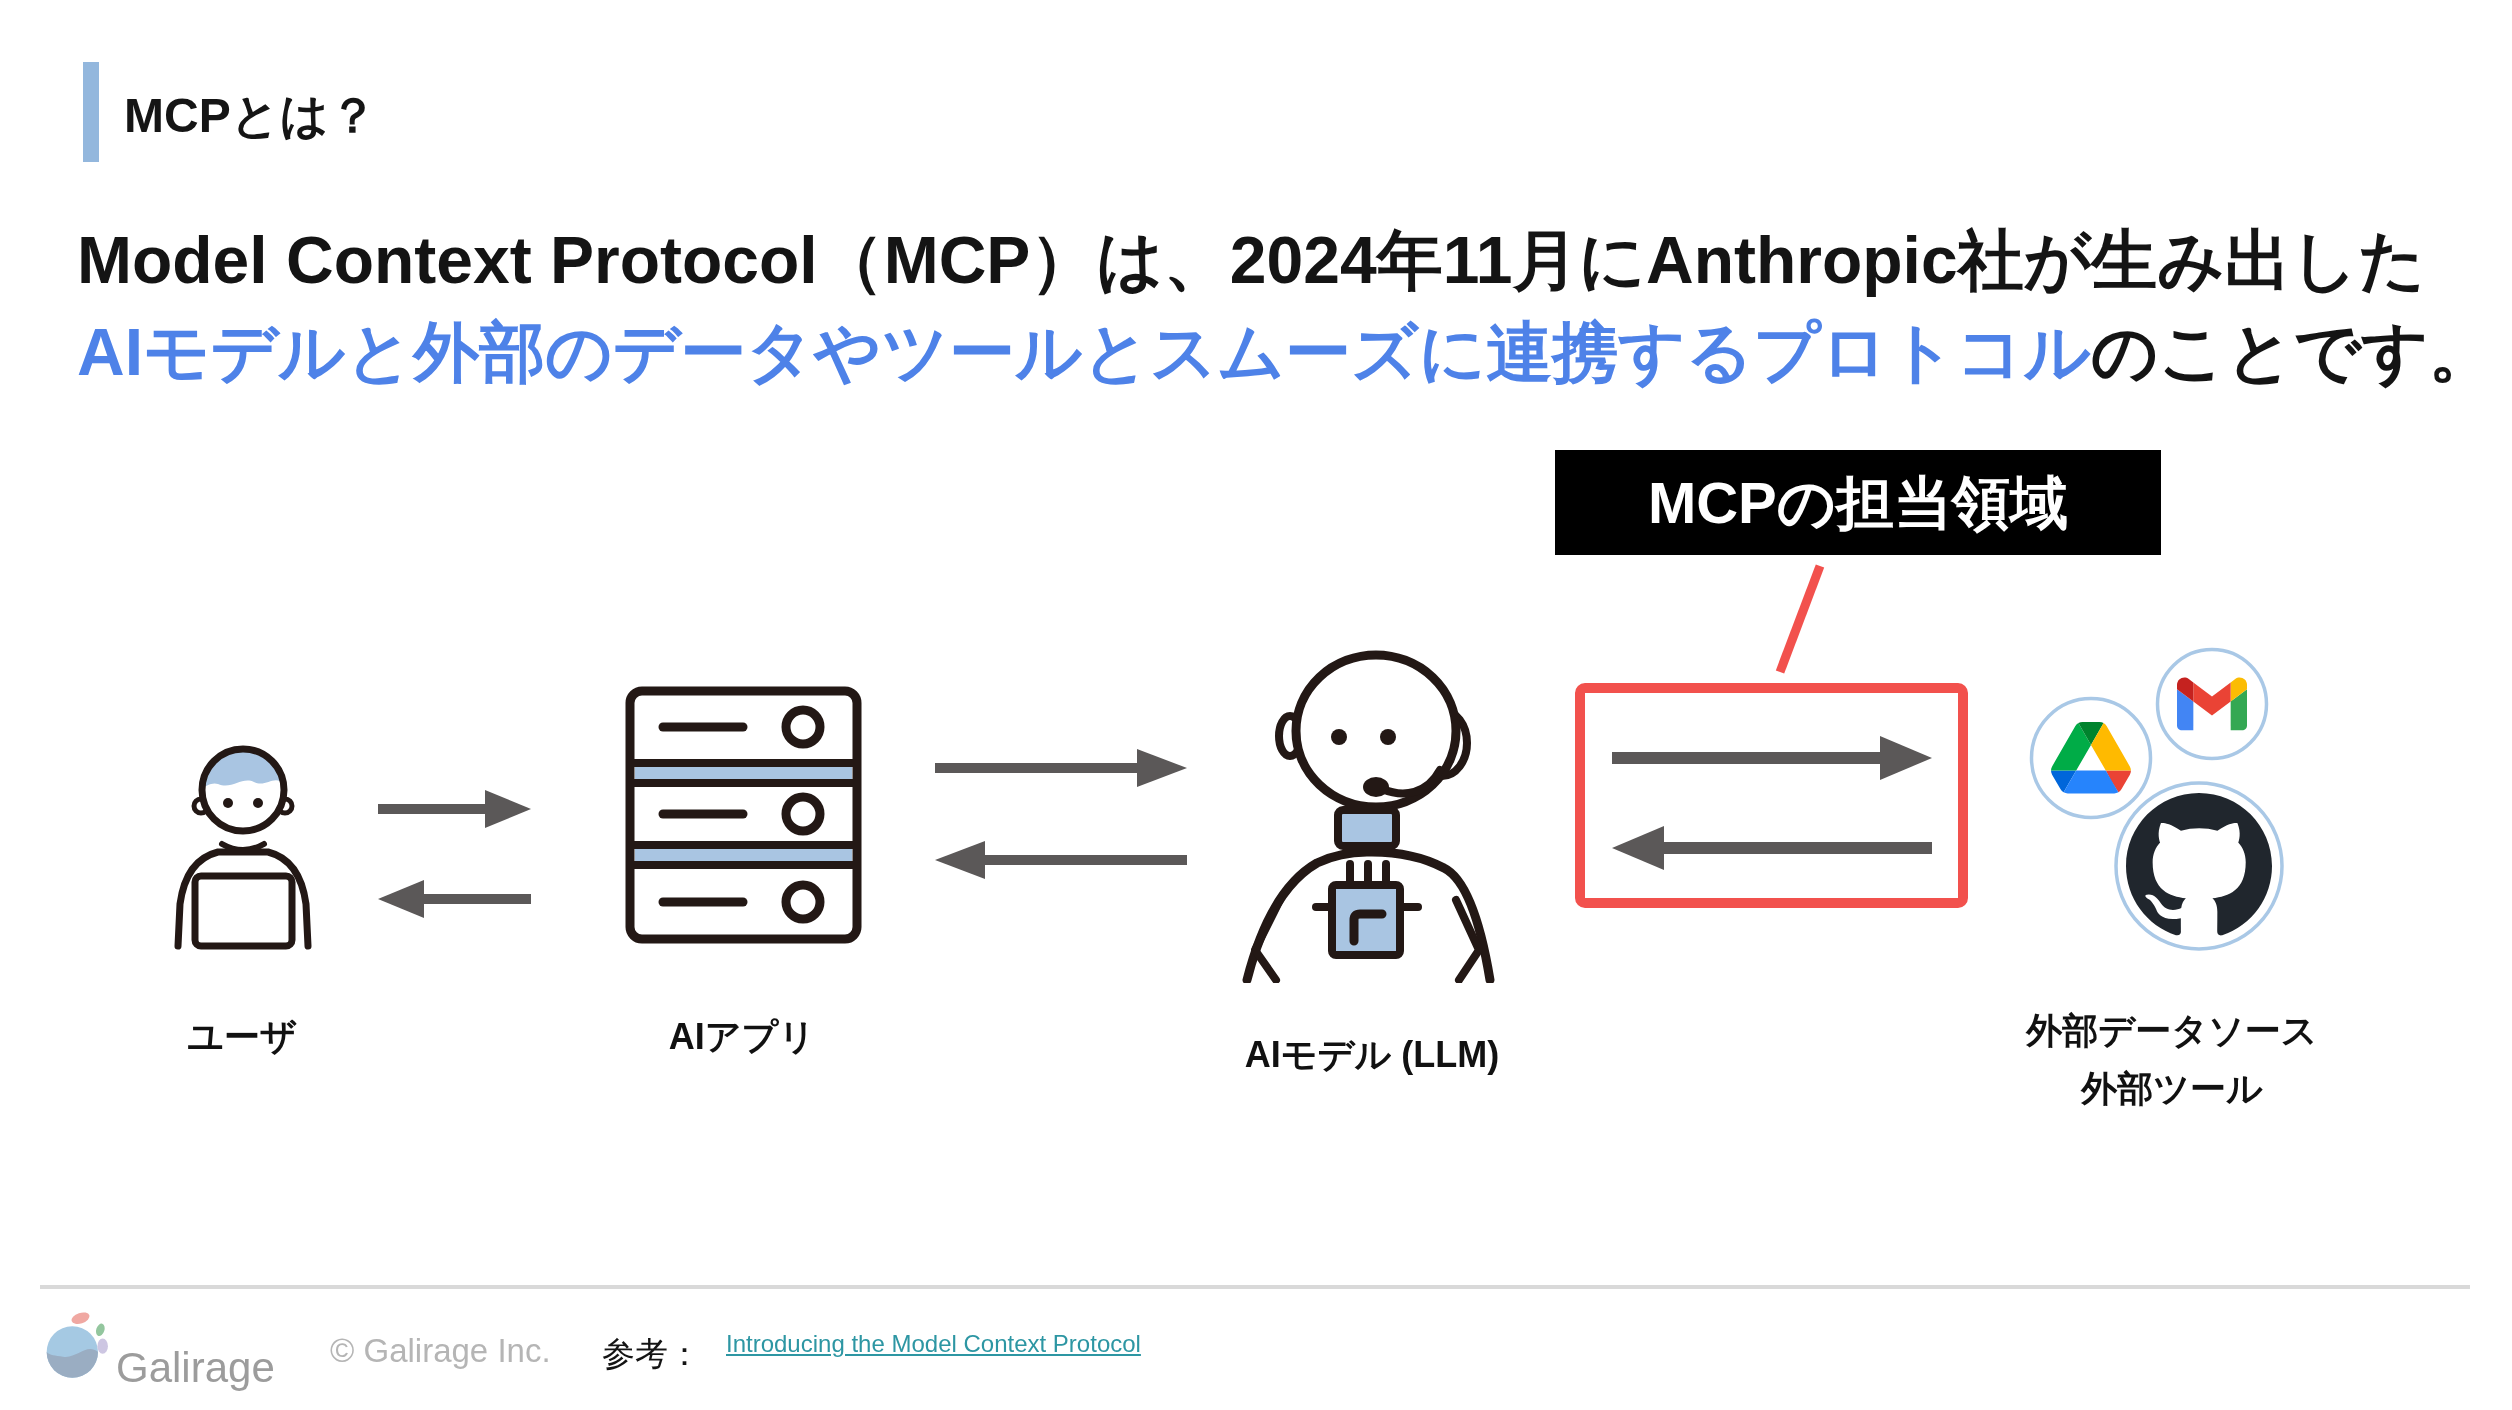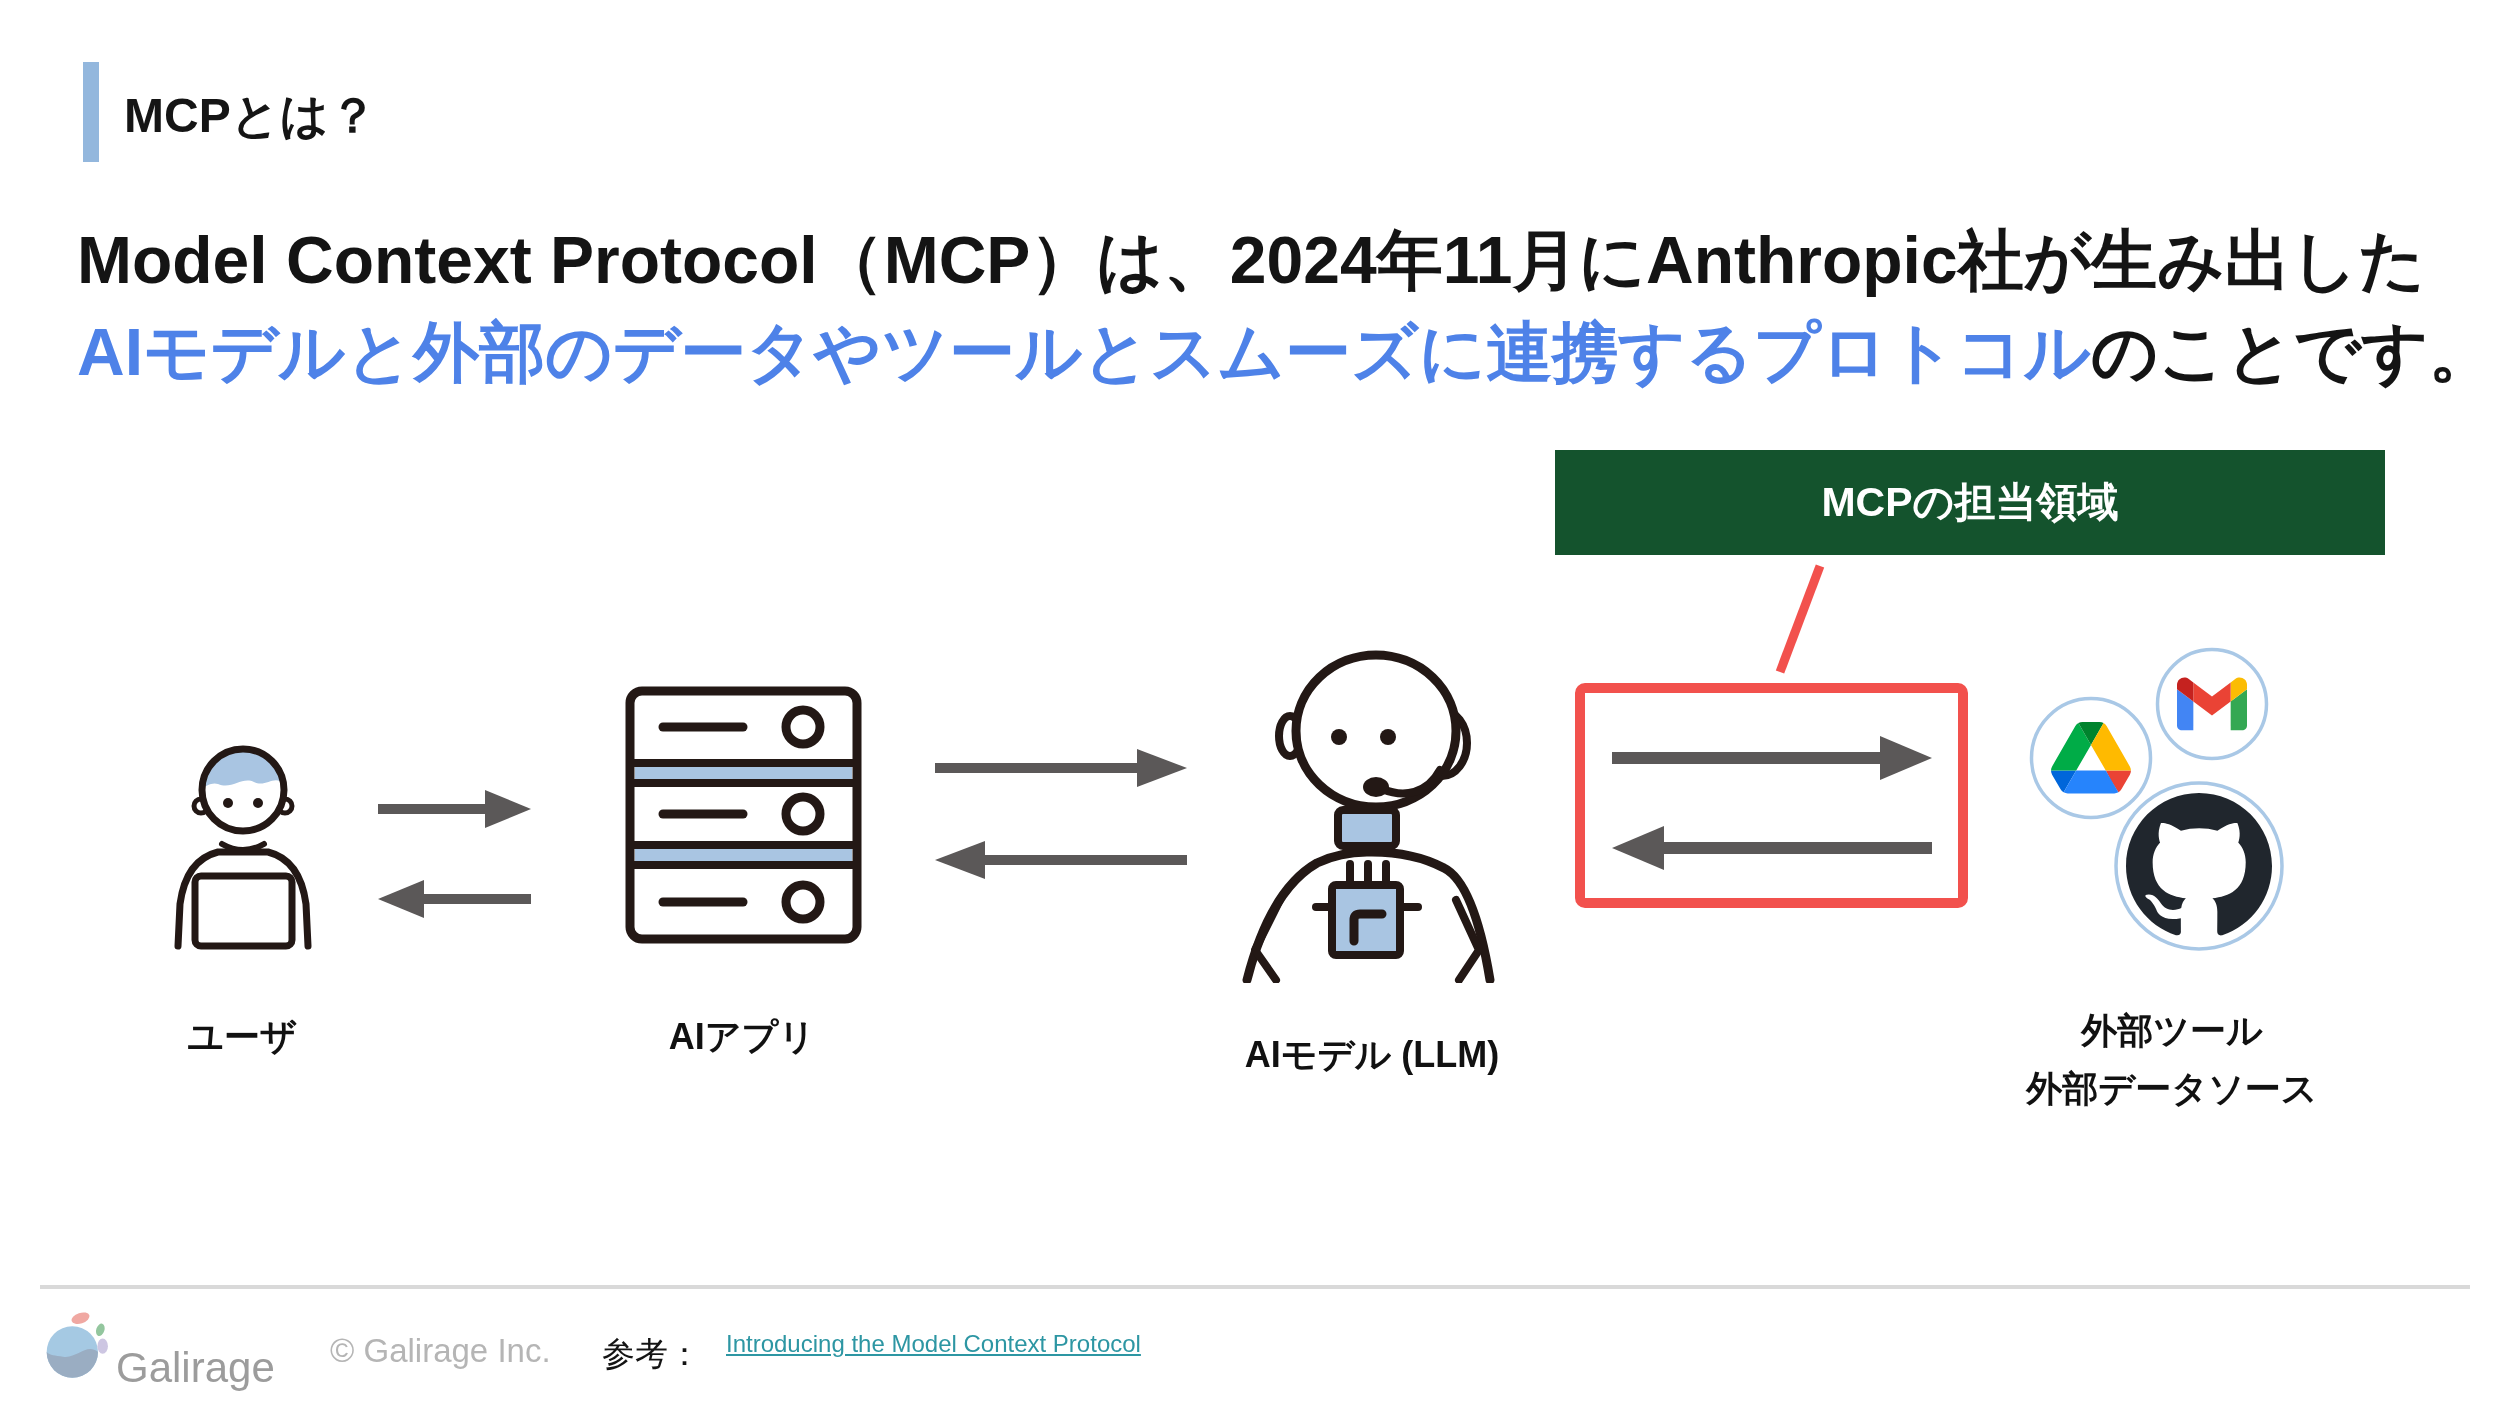--- a/index.html
+++ b/index.html
@@ -8,22 +8,22 @@
     font-family:"Liberation Sans","DejaVu Sans",sans-serif;color:#141414;
   }
   .abs{position:absolute;}
   
   .accent-bar{left:83px;top:62px;width:16px;height:100px;background:#93B7DD;}
   .page-title{left:124px;top:66px;font-size:48px;font-weight:bold;line-height:100px;white-space:nowrap;color:#151515;}
   
   .intro{left:77px;top:214px;font-size:66px;font-weight:bold;line-height:92px;white-space:nowrap;color:#141414;}
   .intro .hl{color:#4E82E8;}
   
-  .anno-label{left:1555px;top:450px;width:830px;height:105px;background:#14532d;
-    color:#fff;font-size:41px;font-weight:bold;text-align:center;line-height:105px;white-space:nowrap;}
+  .anno-label{left:1555px;top:450px;width:606px;height:105px;background:#000000;
+    color:#fff;font-size:58px;font-weight:bold;text-align:center;line-height:105px;white-space:nowrap;}
   .anno-box{left:1575px;top:683px;width:393px;height:225px;border:10px solid #F2514D;border-radius:10px;box-sizing:border-box;background:#fff;}
   
   .node-label{font-size:36px;font-weight:bold;color:#111;transform:translateX(-50%);white-space:nowrap;text-align:center;line-height:58px;}
   
   .divider{left:40px;top:1285px;width:2430px;height:4px;background:#D9D9D9;}
   .brand{left:116px;top:1344px;font-size:42px;font-weight:normal;color:#9C9C9C;white-space:nowrap;}
   .copyright{left:330px;top:1332px;font-size:33px;color:#B5B5B5;white-space:nowrap;}
   .ref-label{left:602px;top:1332px;font-size:33px;color:#141414;white-space:nowrap;}
   .ref-link{left:726px;top:1330px;font-size:24px;color:#2D96A3;text-decoration:underline;white-space:nowrap;cursor:pointer;}
 </style>
@@ -155,22 +155,22 @@
       <path d="M0 5.19v3.18l11.53 8.65V3.46L8.31 1.04C4.89-1.53 0 .91 0 5.19" fill="#c5221f"></path>
     </g>
   </svg>
   <svg class="abs" style="left:2113px;top:780px;" width="172" height="172" viewBox="0 0 172 172">
     <circle cx="86" cy="86" r="83" fill="#fff" stroke="#A9C8E6" stroke-width="3.5"></circle>
     <g transform="translate(13,13) scale(9.125)">
       <path fill="#20262D" d="M8 0C3.58 0 0 3.58 0 8c0 3.54 2.29 6.53 5.47 7.59.4.07.55-.17.55-.38 0-.19-.01-.82-.01-1.49-2.01.37-2.53-.49-2.69-.94-.09-.23-.48-.94-.82-1.13-.28-.15-.68-.52-.01-.53.63-.01 1.08.58 1.23.82.72 1.21 1.87.87 2.33.66.07-.52.28-.87.51-1.07-1.78-.2-3.64-.89-3.64-3.95 0-.87.31-1.59.82-2.15-.08-.2-.36-1.02.08-2.12 0 0 .67-.21 2.2.82.64-.18 1.32-.27 2-.27s1.36.09 2 .27c1.53-1.04 2.2-.82 2.2-.82.44 1.1.16 1.92.08 2.12.51.56.82 1.27.82 2.15 0 3.07-1.87 3.75-3.65 3.95.29.25.54.73.54 1.48 0 1.07-.01 1.93-.01 2.2 0 .21.15.46.55.38A8.01 8.01 0 0 0 16 8c0-4.42-3.58-8-8-8z"></path>
     </g>
   </svg>
   <div class="abs node-label" style="left:2172px;top:1002px;">
+    <div>外部データソース</div>
     <div>外部ツール</div>
-    <div>外部データソース</div>
   </div>
 
   <div class="abs divider"></div>
   <svg class="abs" style="left:42px;top:1310px;" width="70" height="70" viewBox="0 0 60 60">
     <circle cx="26" cy="36" r="22" fill="#A5C9E3"></circle>
     <path d="M 4 36 A 22 22 0 0 0 48 36 C 38 28 30 42 18 40 C 11 39 7 39 4 36 Z" fill="#9AADC2"></path>
     <ellipse cx="33" cy="7" rx="8" ry="4.5" fill="#F0A8A2" transform="rotate(-18 33 7)"></ellipse>
     <ellipse cx="50" cy="17" rx="3.5" ry="5.5" fill="#93C69E" transform="rotate(18 50 17)"></ellipse>
     <ellipse cx="52" cy="31" rx="4.5" ry="6.5" fill="#CDC6E2"></ellipse>
   </svg>

